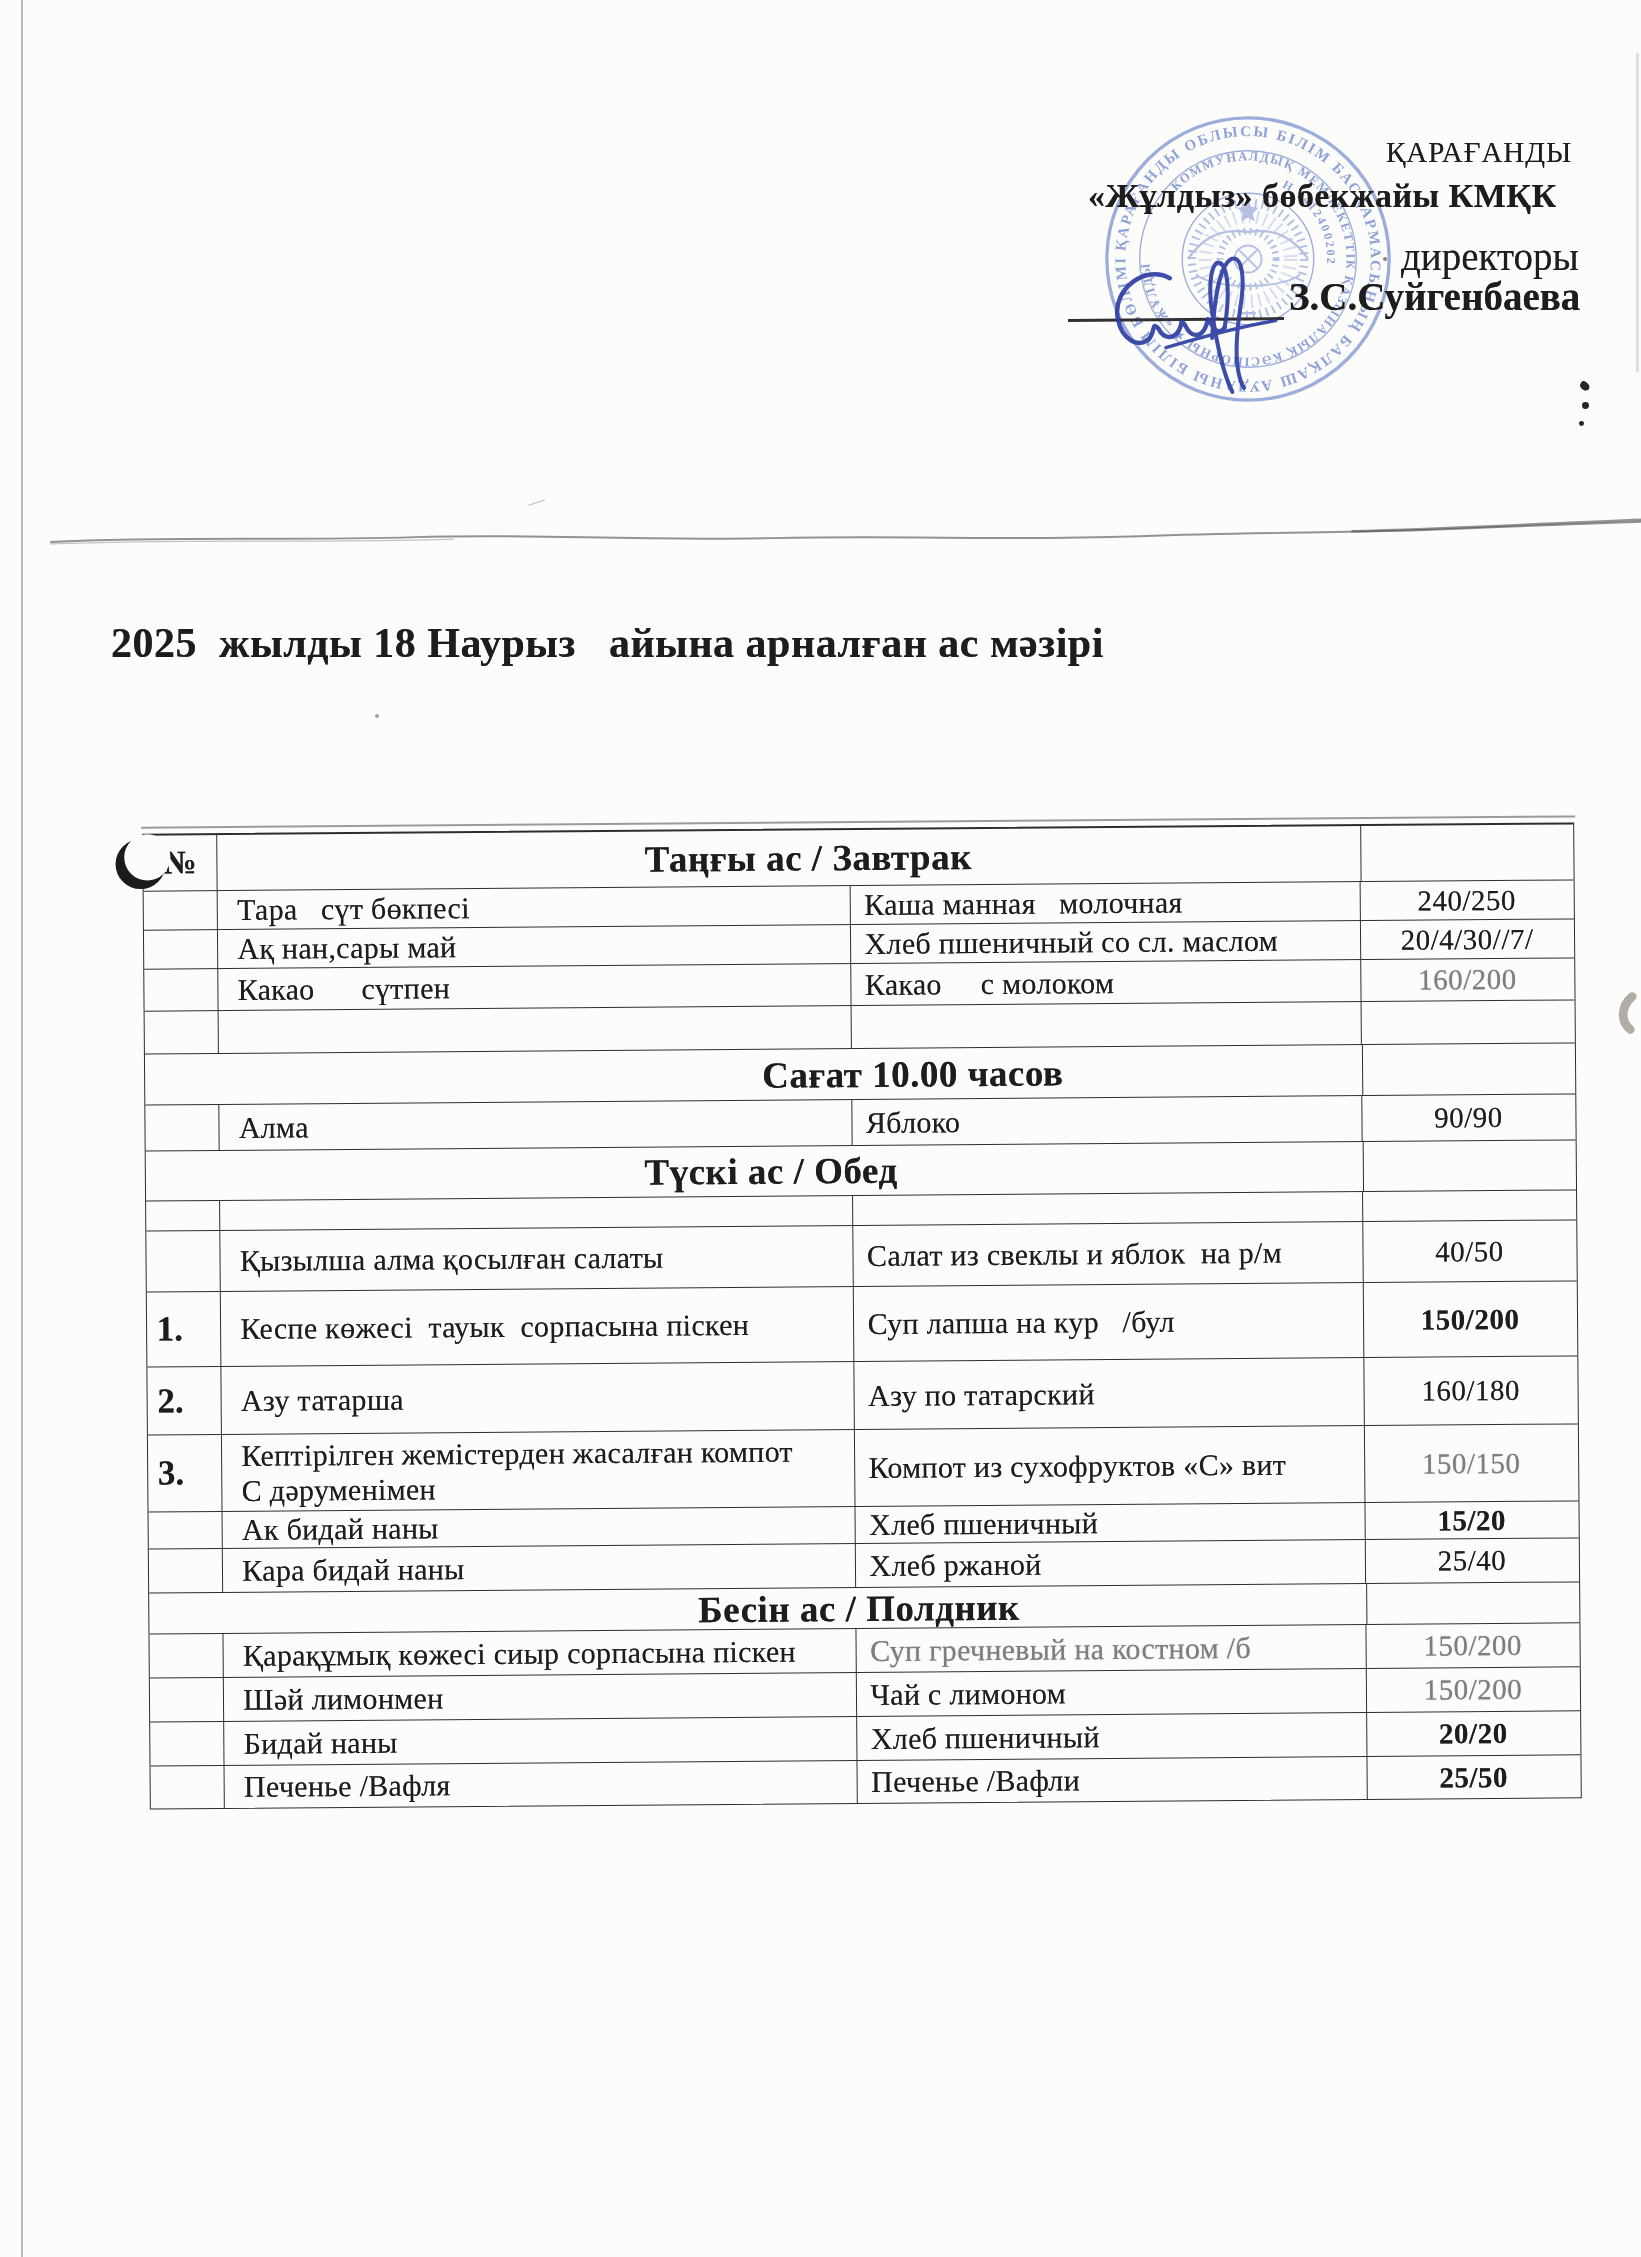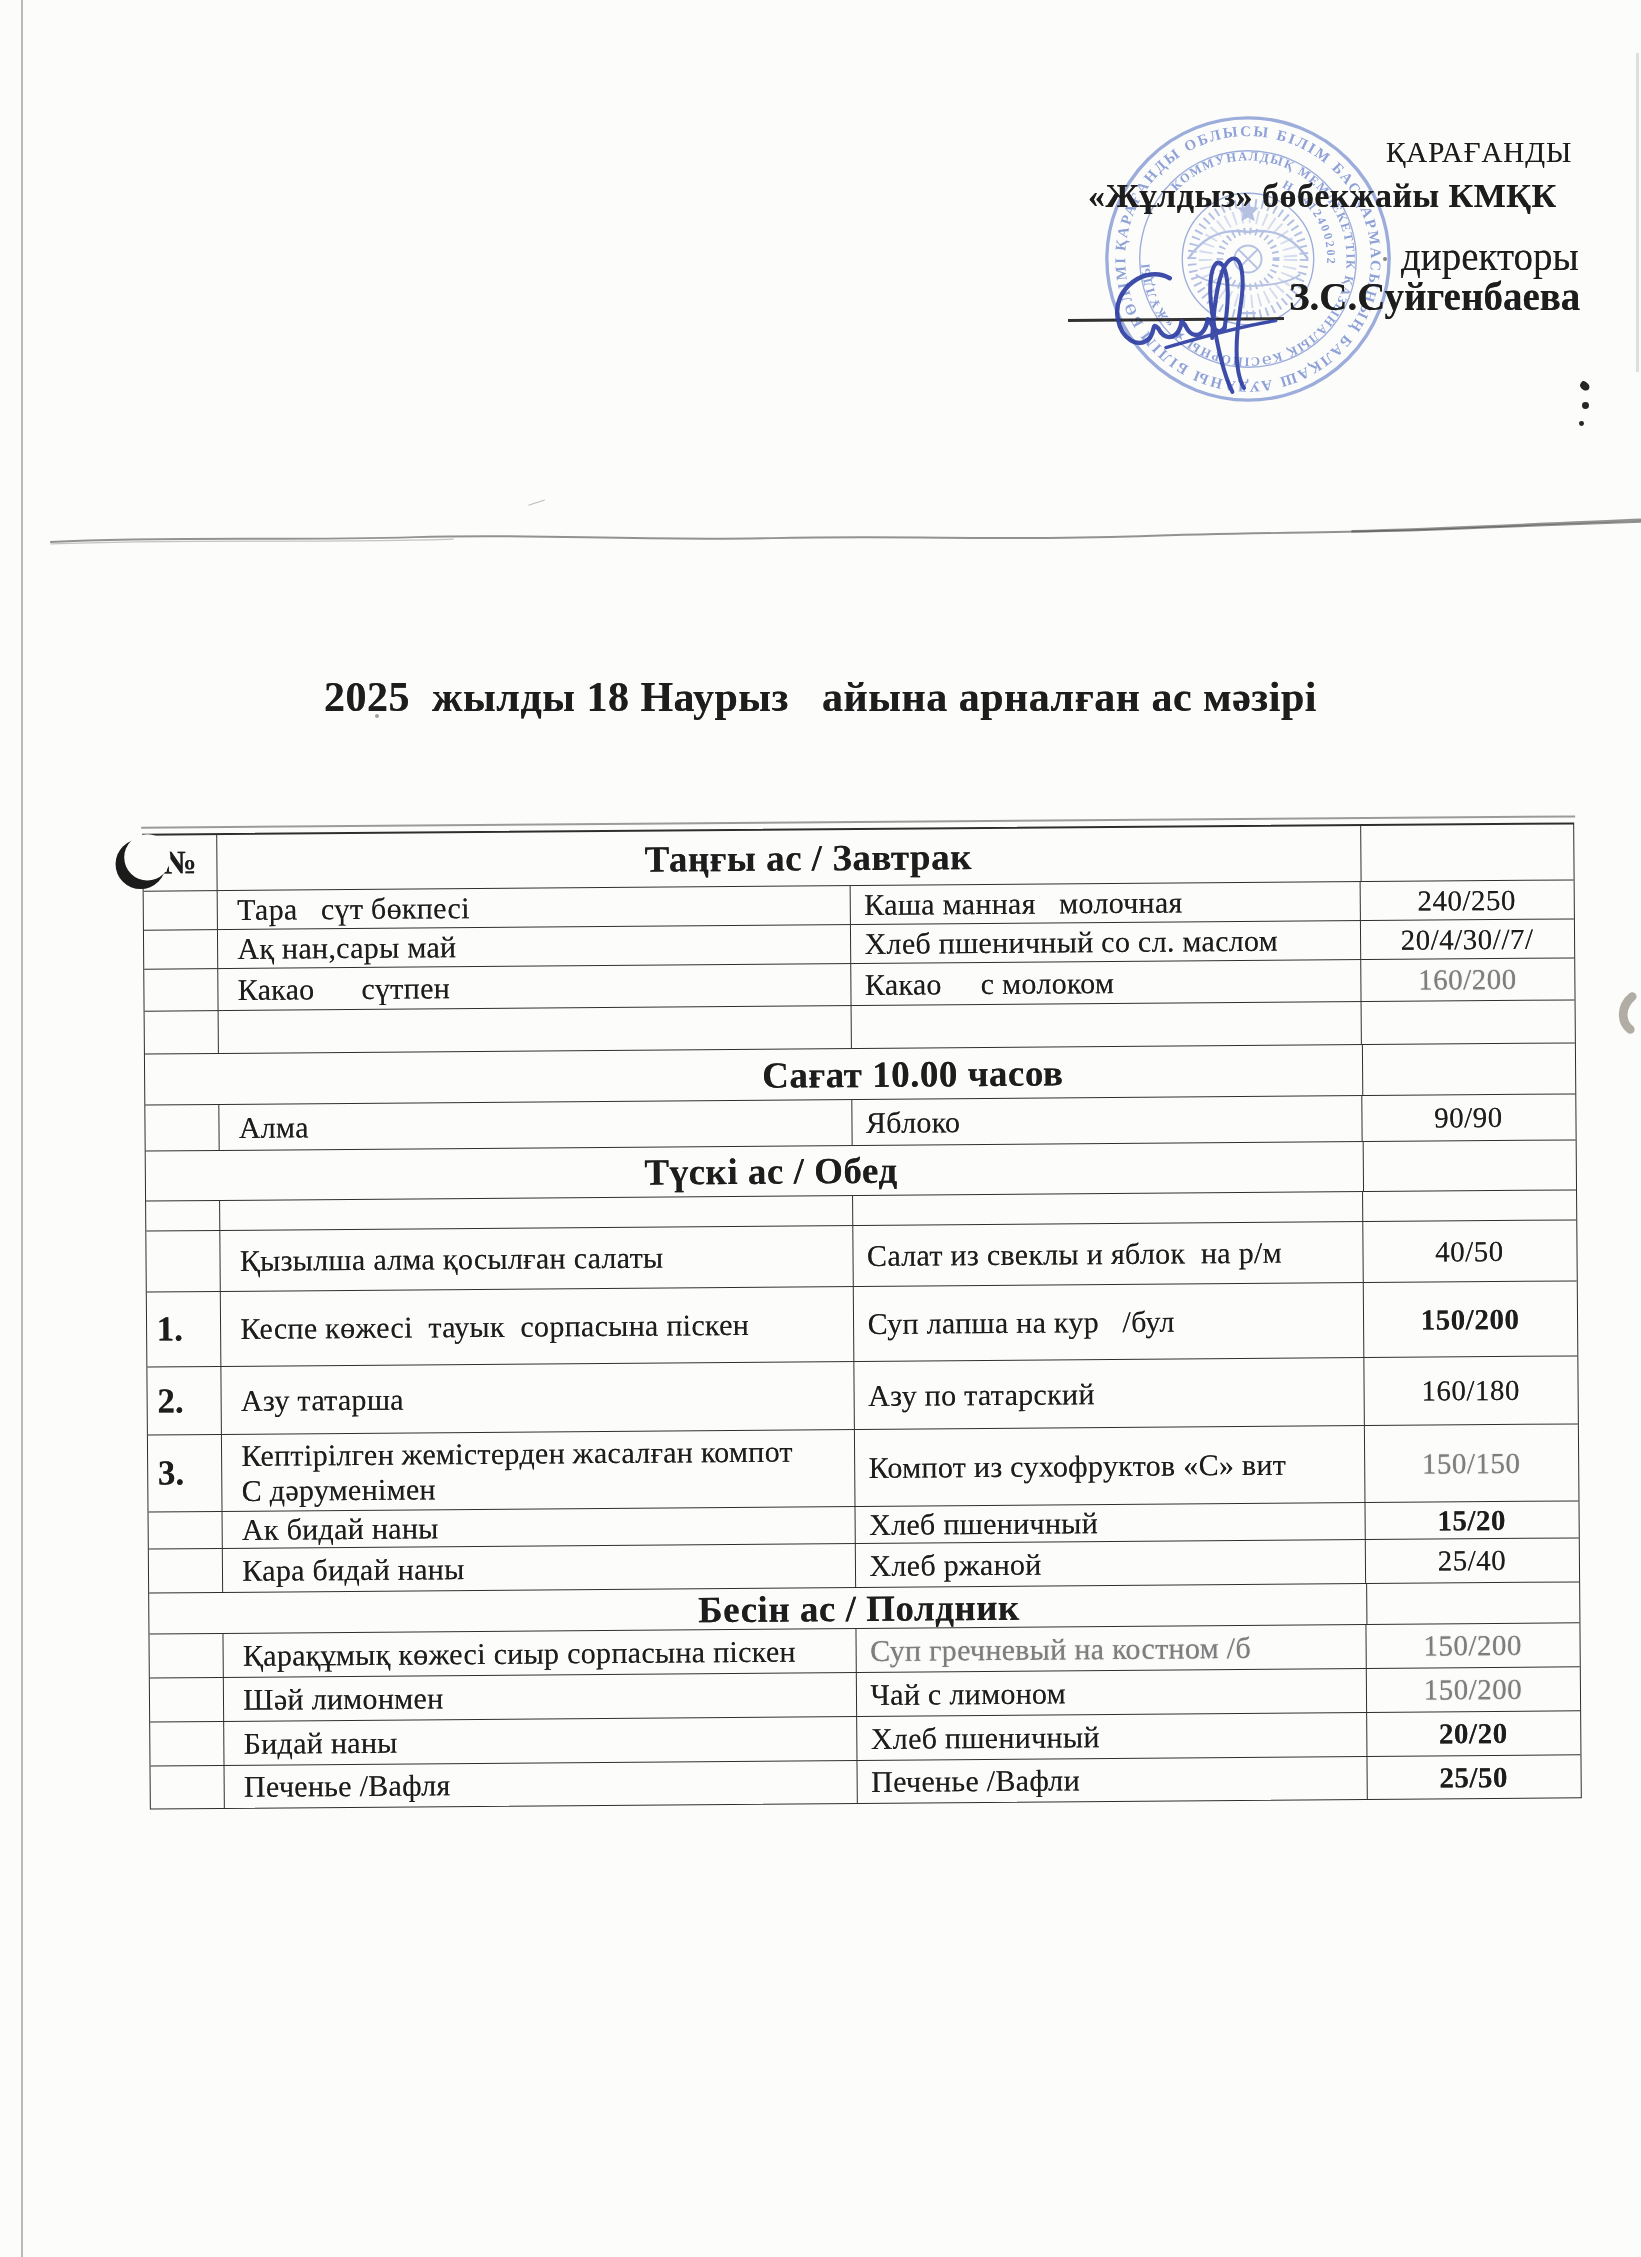--- a/index.html
+++ b/index.html
@@ -11,21 +11,21 @@
   }
   .abs{position:absolute;}
   .soft{text-shadow:0 0 0.6px rgba(40,40,40,.75);}
   
   .appr1{left:1386px; top:136px; font-size:29px; letter-spacing:1px;}
   .appr2{left:1088px; top:177px; font-size:34px; font-weight:700; letter-spacing:0.5px;}
   .appr3{left:1401px; top:234px; font-size:39px;}
   .appr4{left:1289px; top:274px; font-size:39px;font-weight:bold;}
   .sigline{left:1068px; top:318px; width:216px; height:2.9px; background:#1c1c1c; transform:rotate(-.5deg); opacity:.9;}
   
-  .title-wrap{left:111px; top:666px; width:1419px; text-align:center;}
+  .title-wrap{left:111px; top:612px; width:1419px; text-align:left;}
   .title-line{font-size:42px; font-weight:700; line-height:63px; letter-spacing:0.5px; white-space:pre-wrap;}
   .title-line.l2{transform:translateX(107px);}
   
   .menu-table{
     left:146px; top:828px; width:1432px;
     border:1.9px solid #2e2e2e; border-top-width:2.9px;
     box-sizing:border-box; background:transparent;
     transform:rotate(-0.45deg);
   }
   .menu-table::before{

